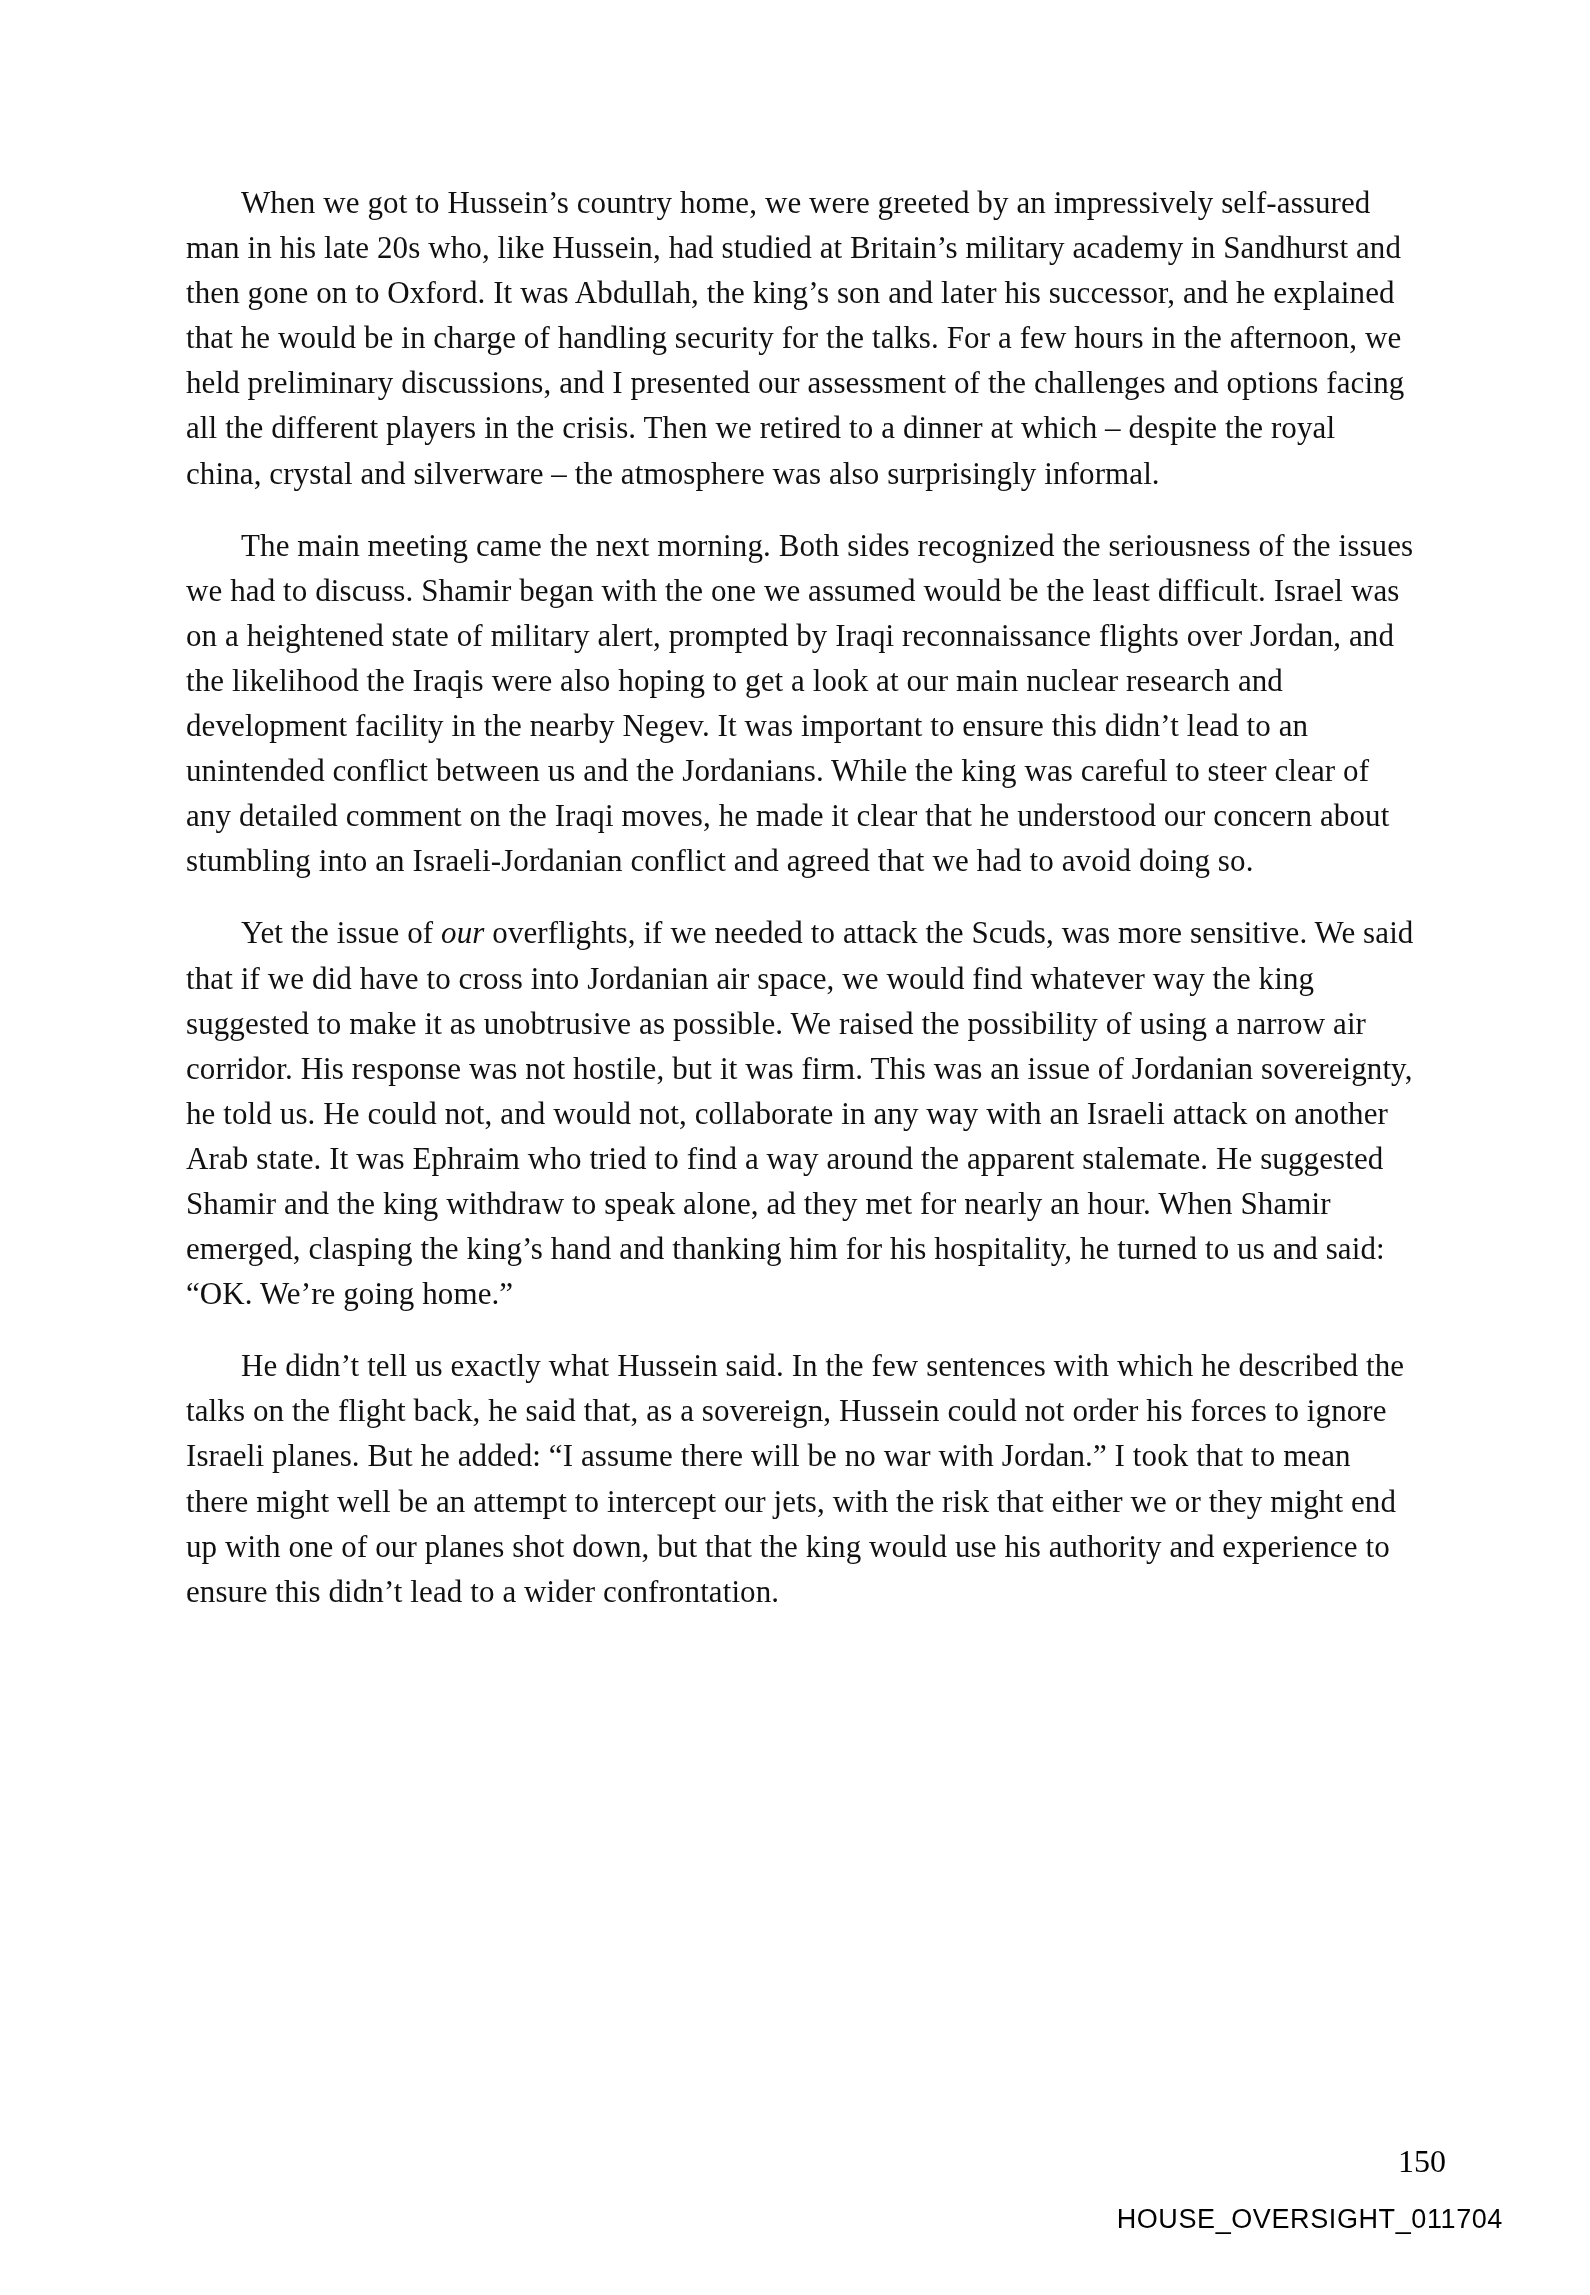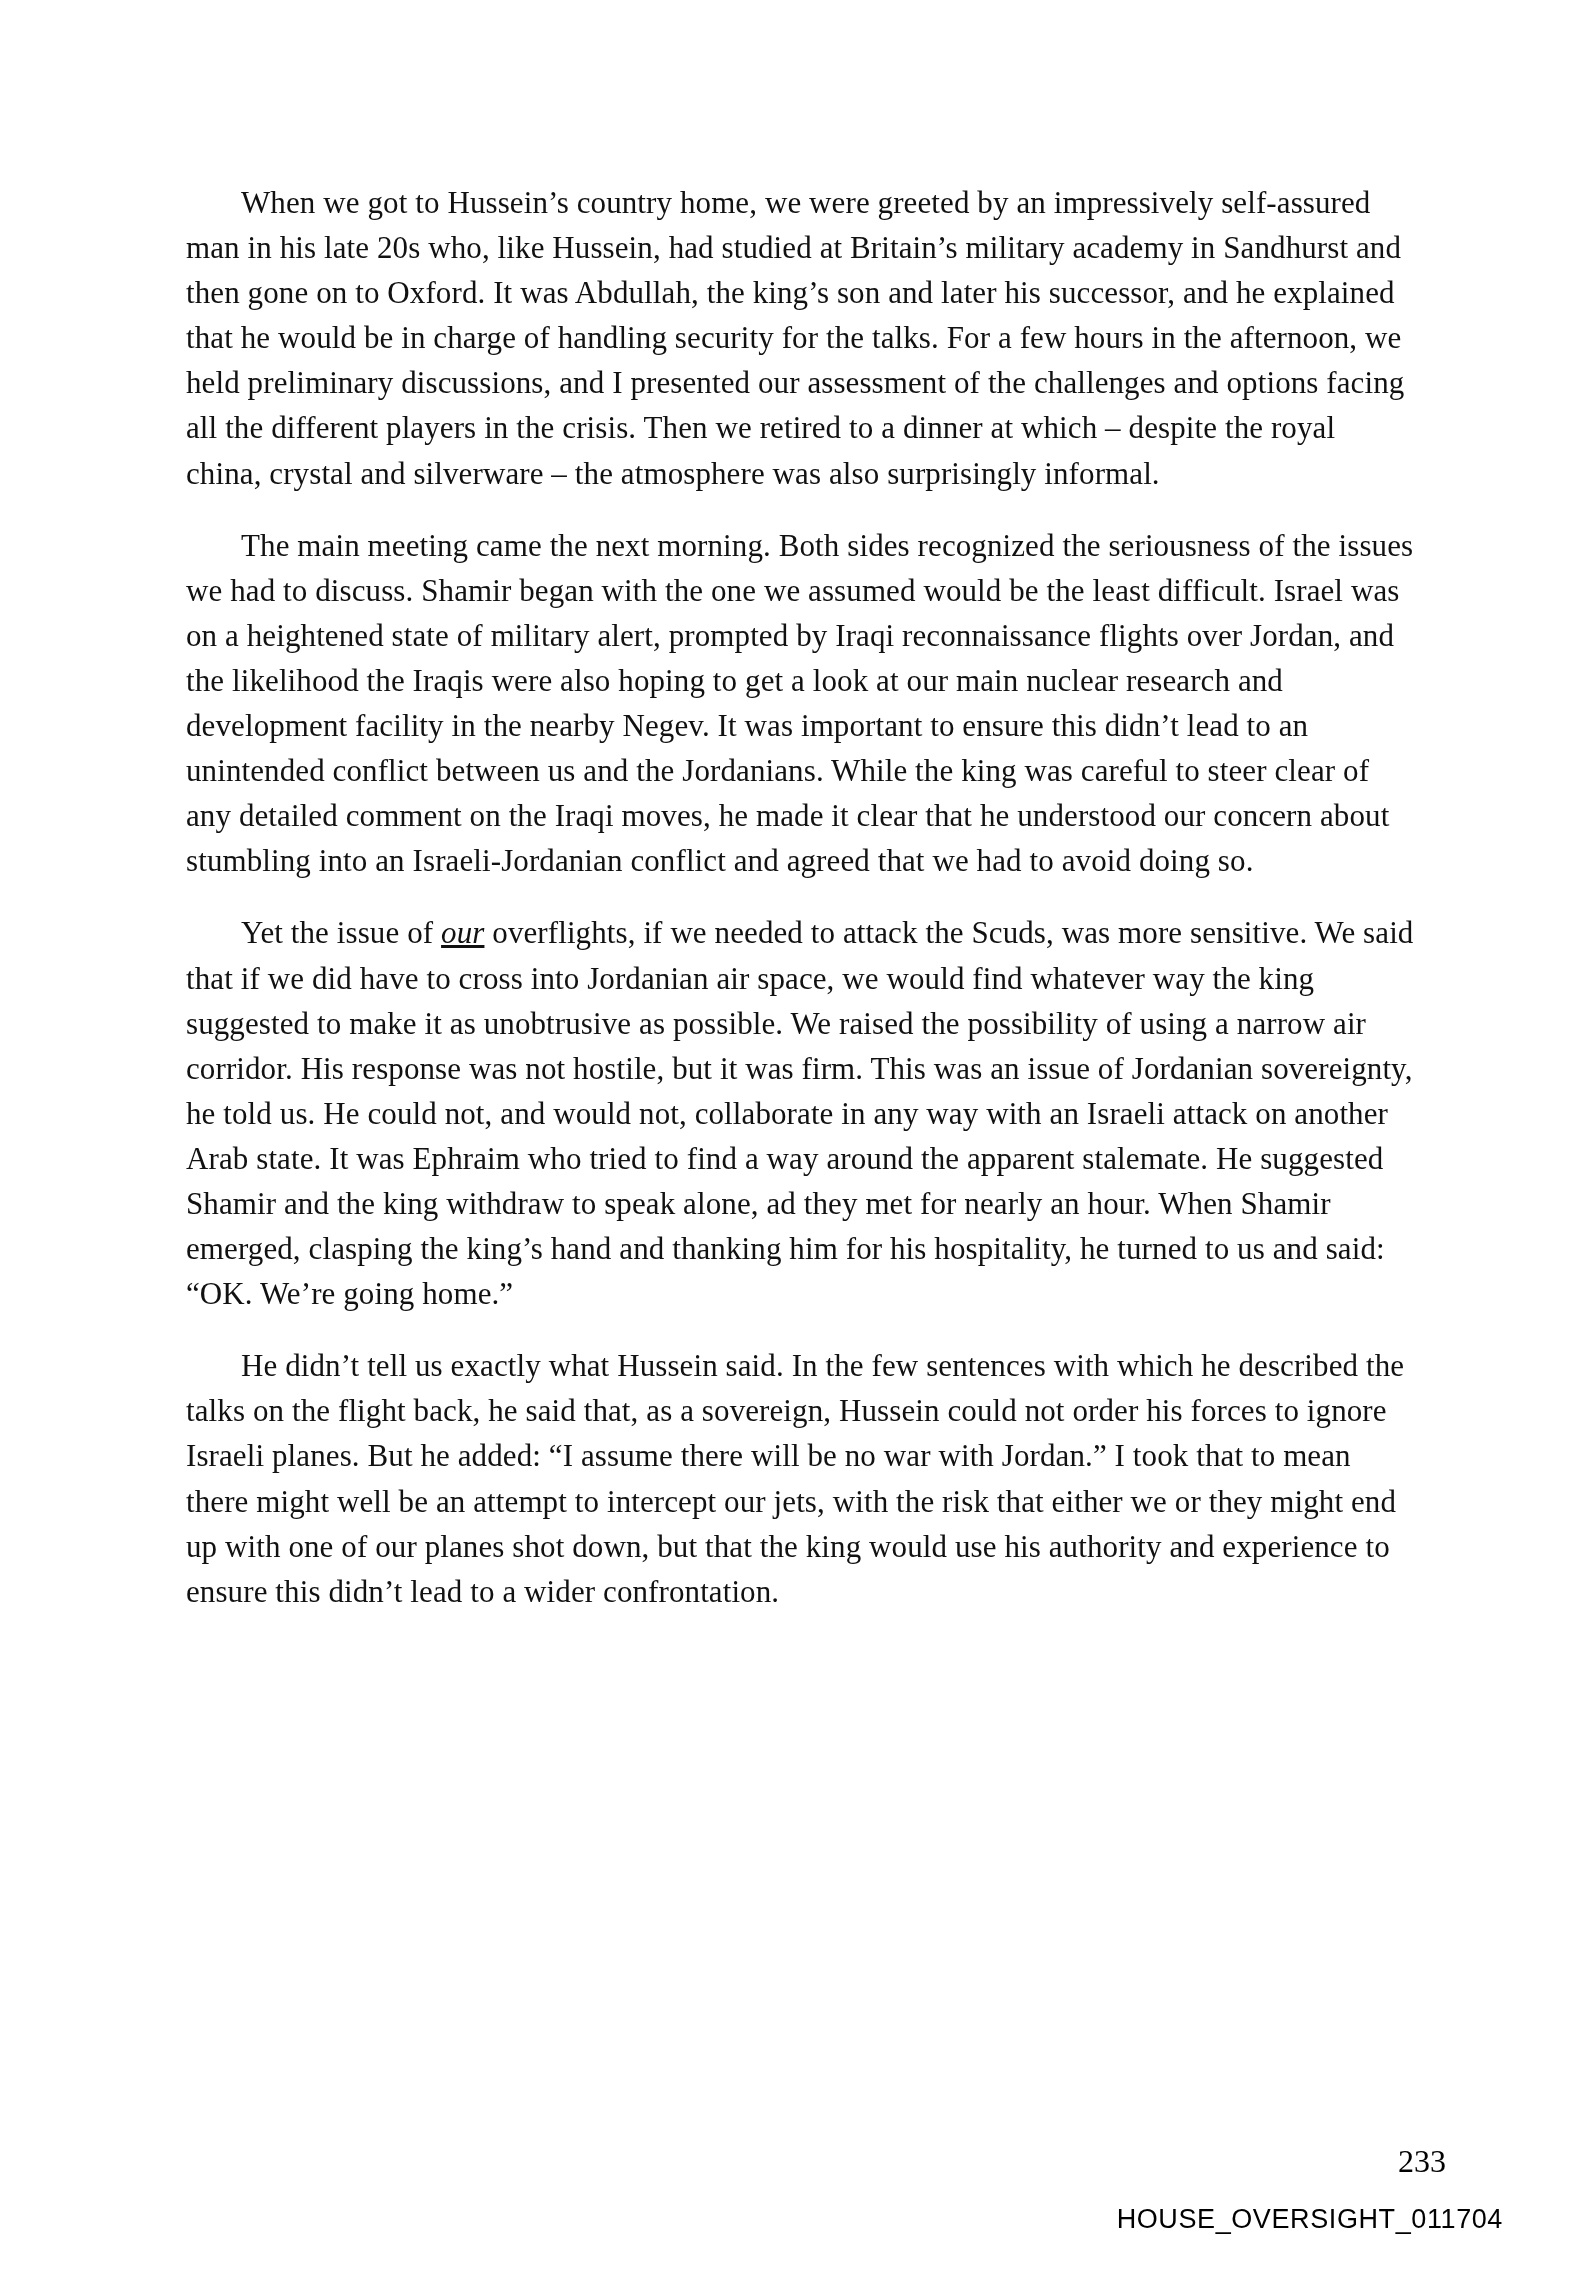--- a/index.html
+++ b/index.html
@@ -34,21 +34,20 @@
     font-size: 31px;
     line-height: 1.455;
     text-align: left;
     text-indent: 55px;
     font-family: "Liberation Serif", serif;
     color: #111111;
     letter-spacing: 0.1px;
   }
   p.para em {
     font-style: italic;
-    text-decoration: underline;
   }
   .page-number {
     position: absolute;
     right: 173px;
     top: 2143px;
     font-size: 32px;
     font-family: "Liberation Serif", serif;
     color: #000000;
     text-align: right;
   }
@@ -73,18 +72,18 @@
     <p class="para">When we got to Hussein’s country home, we were greeted by an impressively self-assured man in his late 20s who, like Hussein, had studied at Britain’s military academy in Sandhurst and then gone on to Oxford. It was Abdullah, the king’s son and later his successor, and he explained that he would be in charge of handling security for the talks. For a few hours in the afternoon, we held preliminary discussions, and I presented our assessment of the challenges and options facing all the different players in the crisis. Then we retired to a dinner at which – despite the royal china, crystal and silverware – the atmosphere was also surprisingly informal.</p>
 
     <p class="para">The main meeting came the next morning. Both sides recognized the seriousness of the issues we had to discuss. Shamir began with the one we assumed would be the least difficult. Israel was on a heightened state of military alert, prompted by Iraqi reconnaissance flights over Jordan, and the likelihood the Iraqis were also hoping to get a look at our main nuclear research and development facility in the nearby Negev. It was important to ensure this didn’t lead to an unintended conflict between us and the Jordanians. While the king was careful to steer clear of any detailed comment on the Iraqi moves, he made it clear that he understood our concern about stumbling into an Israeli-Jordanian conflict and agreed that we had to avoid doing so.</p>
 
     <p class="para"><span>Yet the issue of </span><em>our</em><span> overflights, if we needed to attack the Scuds, was more sensitive. We said that if we did have to cross into Jordanian air space, we would find whatever way the king suggested to make it as unobtrusive as possible. We raised the possibility of using a narrow air corridor. His response was not hostile, but it was firm. This was an issue of Jordanian sovereignty, he told us. He could not, and would not, collaborate in any way with an Israeli attack on another Arab state. It was Ephraim who tried to find a way around the apparent stalemate. He suggested Shamir and the king withdraw to speak alone, ad they met for nearly an hour. When Shamir emerged, clasping the king’s hand and thanking him for his hospitality, he turned to us and said: “OK. We’re going home.”</span></p>
 
     <p class="para">He didn’t tell us exactly what Hussein said. In the few sentences with which he described the talks on the flight back, he said that, as a sovereign, Hussein could not order his forces to ignore Israeli planes. But he added: “I assume there will be no war with Jordan.” I took that to mean there might well be an attempt to intercept our jets, with the risk that either we or they might end up with one of our planes shot down, but that the king would use his authority and experience to ensure this didn’t lead to a wider confrontation.</p>
 
   </div>
 
-  <div class="page-number">233</div>
+  <div class="page-number">150</div>
 
   <div class="stamp">HOUSE_OVERSIGHT_011704</div>
 
 </div>
 
 
 </body></html>

